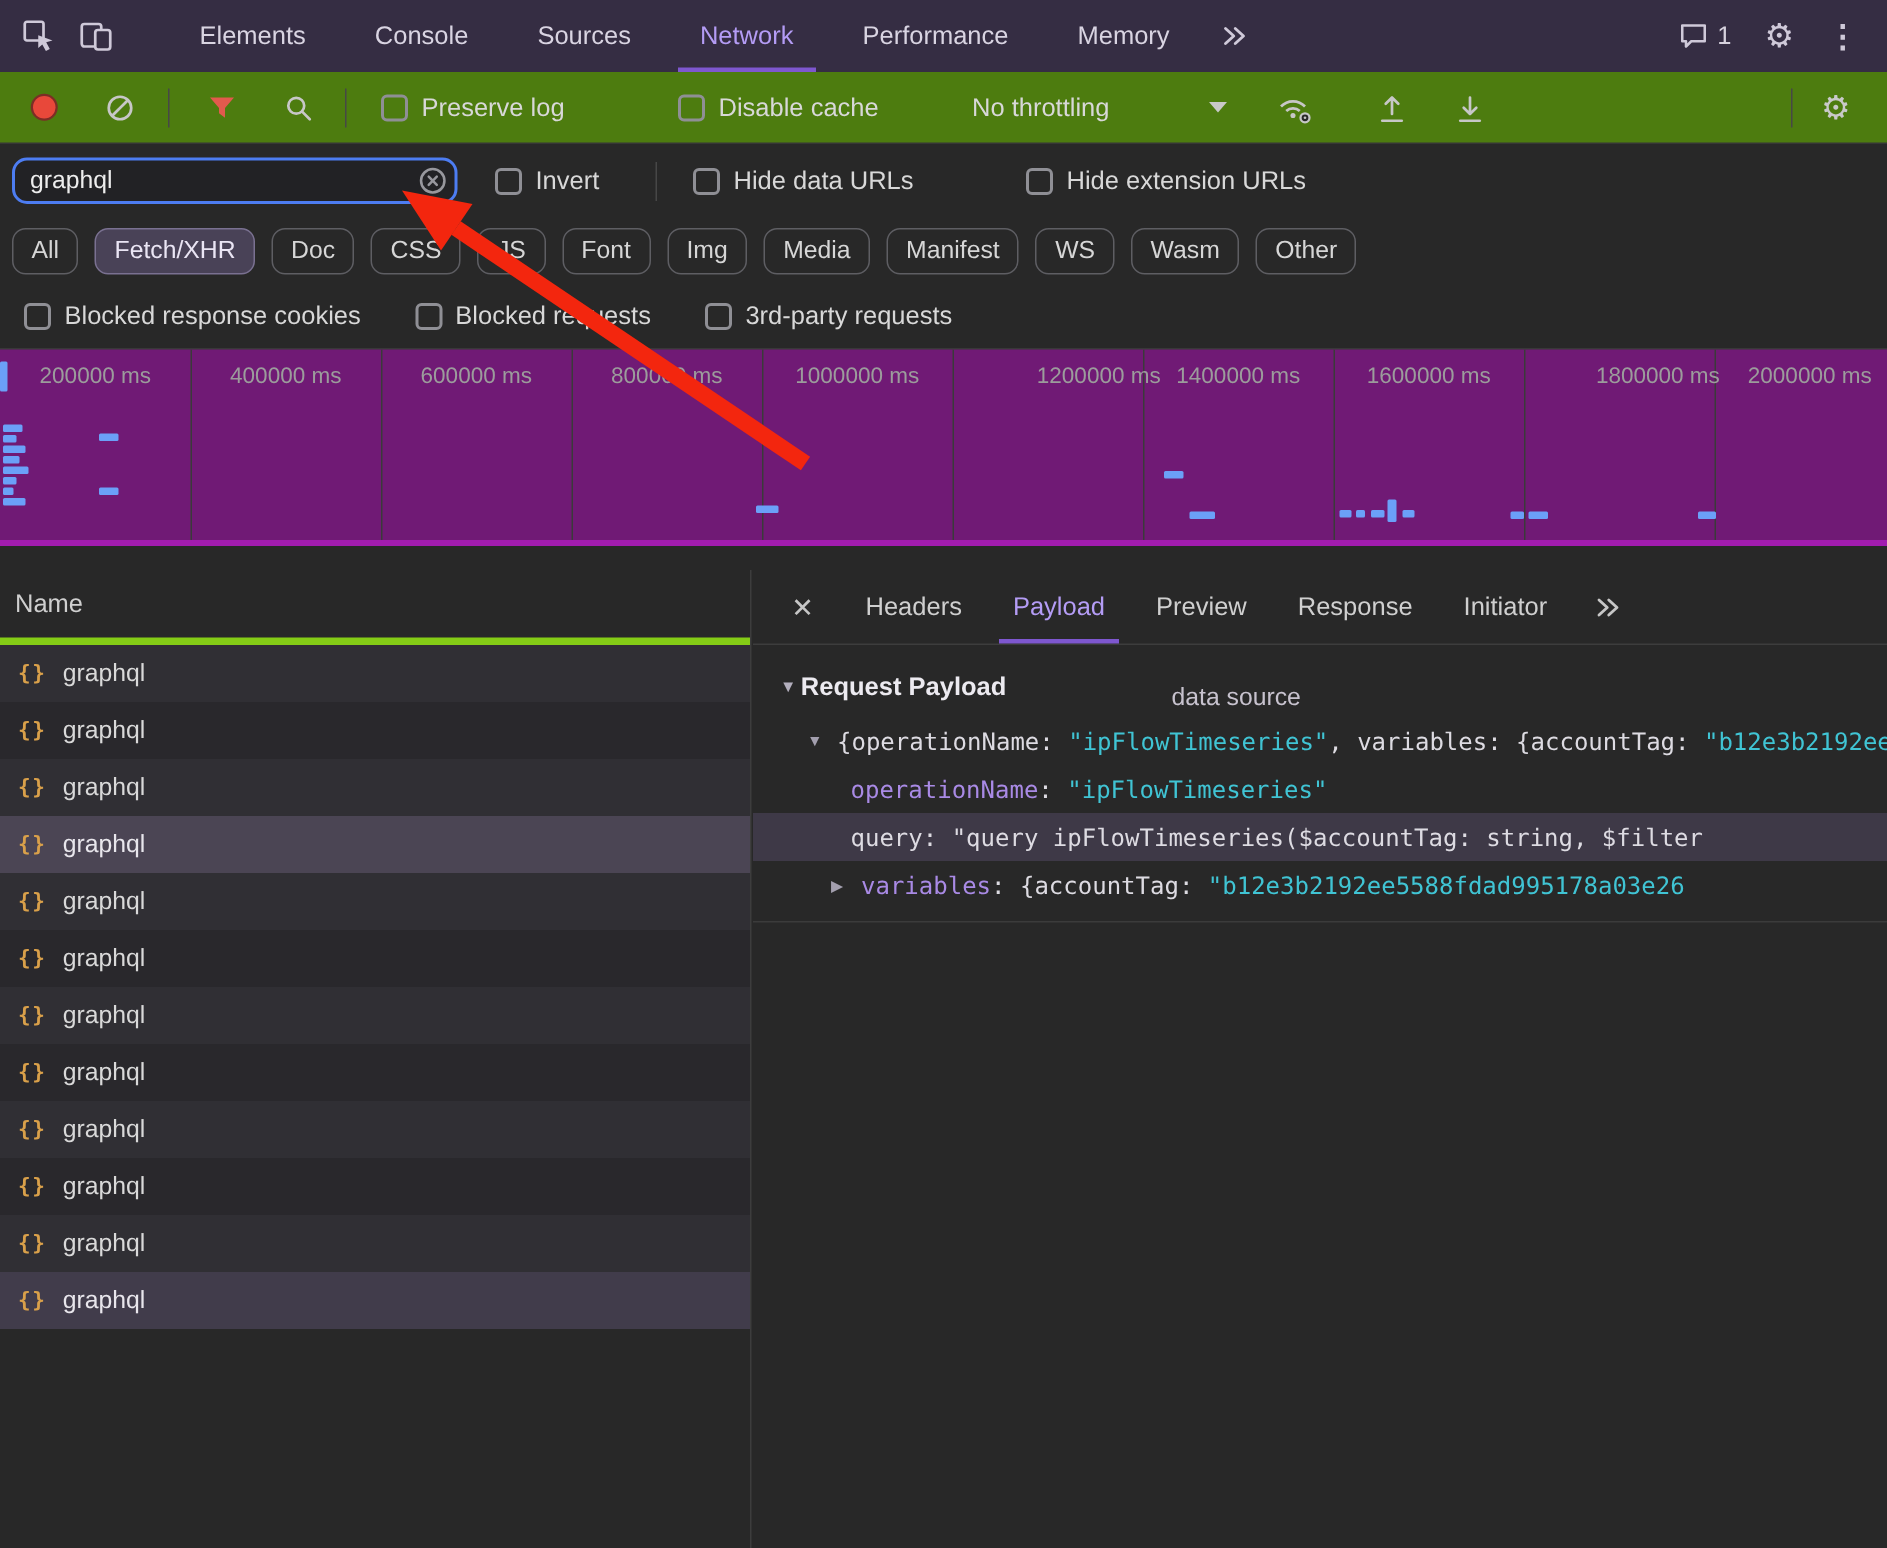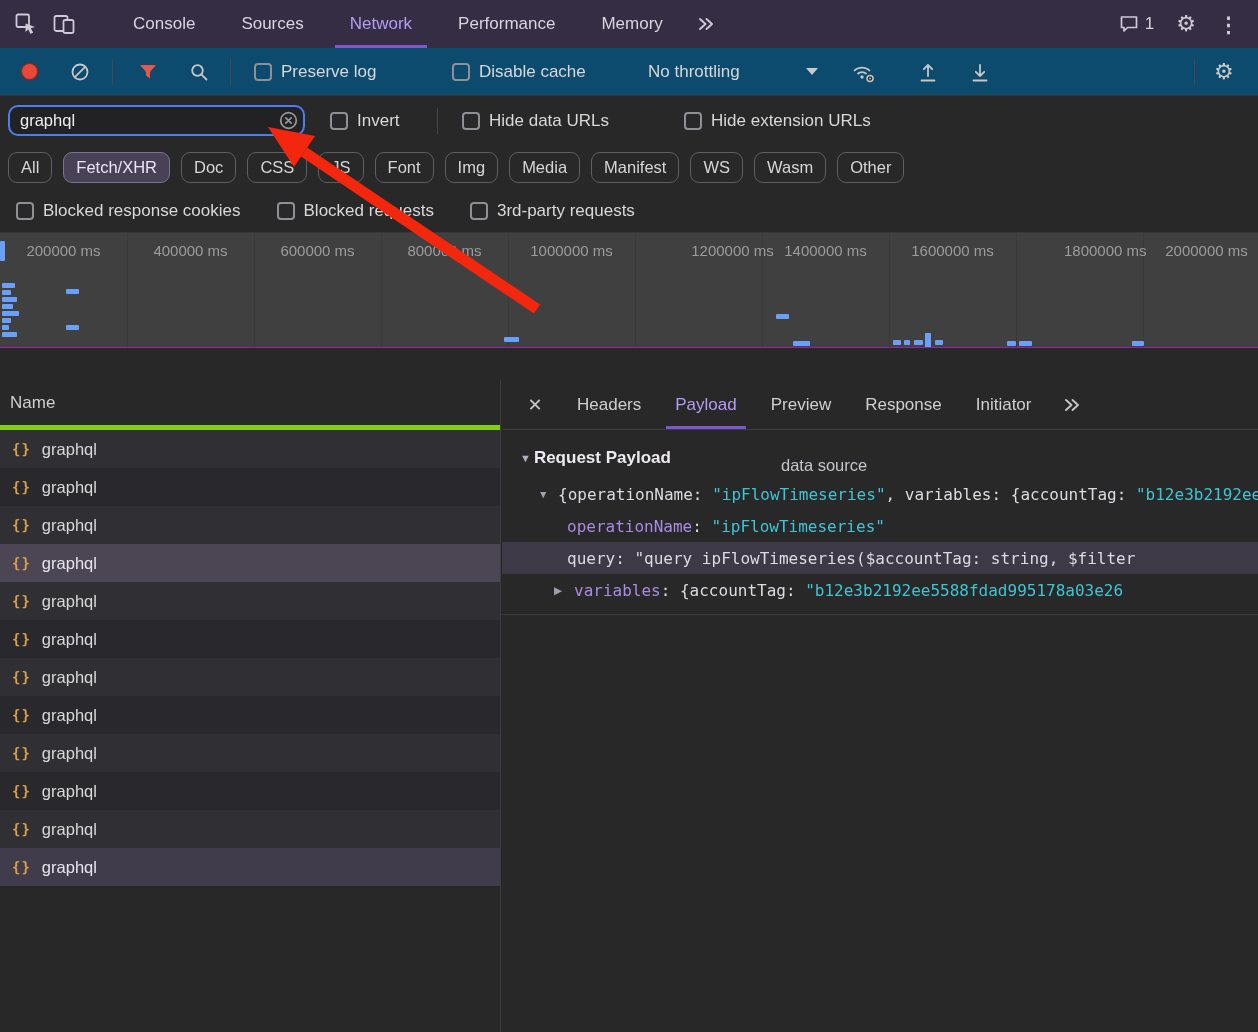--- a/index.html
+++ b/index.html
@@ -14,21 +14,21 @@
   .dt-tab{padding:0 23px;display:flex;align-items:center;font-size:17px;color:#d9d4e2;position:relative;cursor:default}
   .dt-tab.active{color:#b49cf5}
   .dt-tab.active::after{content:"";position:absolute;left:8px;right:8px;bottom:0;height:3px;background:#7e57cf}
   .tab-overflow{display:flex;align-items:center;padding:0 10px}
   .tabbar-right{margin-left:auto;display:flex;align-items:center;padding-right:8px}
   .tb-right-item{display:flex;align-items:center;padding:0 11px;color:#d6d1dd;font-size:17px;gap:6px}
   .glyph-gear{font-size:22px;color:#cfc9d9;line-height:1}
   .glyph-dots{font-size:21px;color:#cfc9d9;line-height:1;font-weight:bold}
 
   
-  .nettoolbar{position:absolute;top:48px;left:0;right:0;height:48px;background:#0c4a6e;border-bottom:1px solid #363636}
+  .nettoolbar{position:absolute;top:48px;left:0;right:0;height:48px;background:#4d7c0f;border-bottom:1px solid #363636}
   .abs{position:absolute;top:0;height:100%;display:flex;align-items:center}
   .record-dot{width:15px;height:15px;border-radius:50%;background:#e8483a;box-shadow:0 0 0 1.5px #7c2d26;display:block}
   .vsep{position:absolute;top:11px;width:1px;height:26px;background:#474747}
   .cb-group{display:flex;align-items:center;gap:9px;font-size:17px;color:#d8d8d8;cursor:default}
   .checkbox{width:18px;height:18px;border:2px solid #8f8f95;border-radius:4px;flex:none;background:transparent}
   .caret{width:0;height:0;border-left:6px solid transparent;border-right:6px solid transparent;border-top:7px solid #c9c9c9}
 
   
   .filterrow{position:absolute;top:96px;left:0;right:0;height:49px;background:#282828}
   .filter-input-wrap{position:absolute;left:8px;top:9px;width:297px;height:31px}
@@ -39,22 +39,22 @@
   
   .chipsrow{position:absolute;top:145px;left:0;right:0;height:45px;display:flex;align-items:center;padding-left:8px;gap:11px}
   .chip{height:31px;padding:0 12px;display:flex;align-items:center;border:1px solid #5e5e63;border-radius:9px;
         font-size:16.5px;color:#d6d6d6;cursor:default;white-space:nowrap}
   .chip.selected{background:#494257;border-color:#7a7191;color:#eae5f4}
 
   
   .blockedrow{position:absolute;top:190px;left:0;right:0;height:42px;display:flex;align-items:center;padding-left:16px;gap:36px}
 
   
-  .timeline{position:absolute;top:232px;left:0;right:0;height:116px;background:#404040;
-            border-top:1px solid #383838;border-bottom:1px solid #a21caf;overflow:hidden}
+  .timeline{position:absolute;top:232px;left:0;right:0;height:132px;background:#701a75;
+            border-top:1px solid #383838;border-bottom:4px solid #a21caf;overflow:hidden}
   .tick-label{position:absolute;top:9px;text-align:center;font-size:15px;color:#9c9c9c;white-space:nowrap}
   .gridline{position:absolute;top:0;bottom:0;width:1px;background:#3a3a3a}
   .tbar{position:absolute;background:#6ba0f8;border-radius:1px}
 
   
   .main{position:absolute;top:380px;left:0;right:0;bottom:0;background:#282828}
   .left-panel{position:absolute;left:0;top:0;bottom:0;width:501px;border-right:1px solid #3d3d3d;background:#282828}
   .col-header{height:50px;display:flex;align-items:center;padding-left:10px;font-size:17px;color:#cfcfcf;border-bottom:5px solid #84cc16}
   .req-row{height:38px;display:flex;align-items:center;padding-left:12px;gap:11px;font-size:16.5px;color:#d9d9d9;cursor:default}
   .req-row.even{background:#302f34}
@@ -98,20 +98,21 @@
           <path d="M11.5 11.5 L21 15 L16.8 16.2 L19.2 20.6 L16.6 22 L14.2 17.6 L11.5 20 Z" fill="#cfc9d9"></path>
         </svg>
     </span>
     <span class="tb-icon">
       <svg width="24" height="24" viewBox="0 0 24 24">
           <rect x="2.5" y="4" width="13" height="15" rx="1.8" fill="none" stroke="#cfc9d9" stroke-width="1.8"></rect>
           <rect x="11.5" y="8" width="10" height="13" rx="1.8" fill="#352d43" stroke="#cfc9d9" stroke-width="1.8"></rect>
         </svg>
     </span>
     <nav class="tabs-strip">
+        <div class="dt-tab">Elements</div>
         <div class="dt-tab">Console</div>
         <div class="dt-tab">Sources</div>
         <div class="dt-tab active">Network</div>
         <div class="dt-tab">Performance</div>
         <div class="dt-tab">Memory</div>
       </nav>
     <span class="tab-overflow">
       <svg width="20" height="20" viewBox="0 0 20 20">
           <path d="M4 5 l5.5 5 L4 15 M10.5 5 l5.5 5 -5.5 5" fill="none" stroke="#cfc9d9" stroke-width="1.9" stroke-linecap="round" stroke-linejoin="round"></path>
         </svg>

